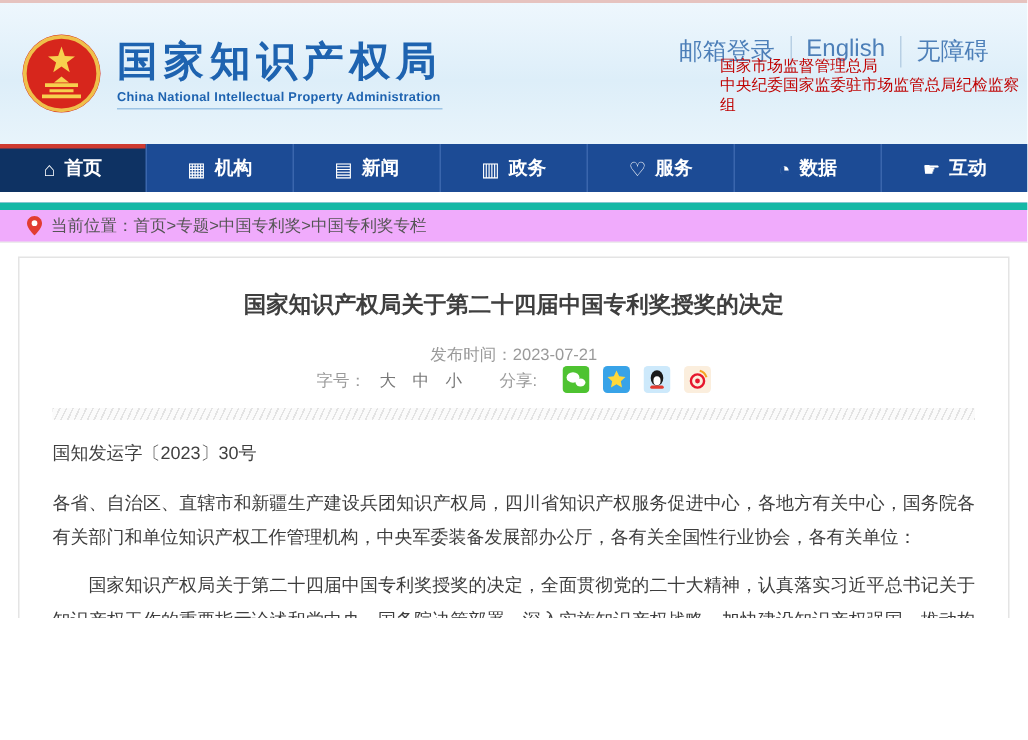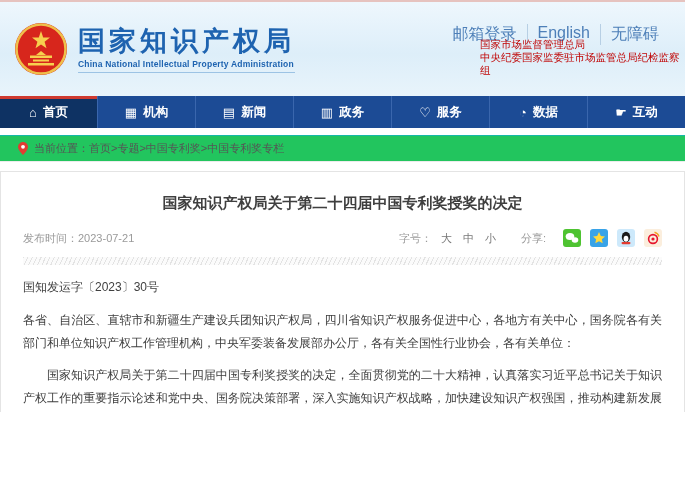--- a/index.html
+++ b/index.html
@@ -26,27 +26,27 @@
 
   
   .nav { display:flex; height:32px; background:#1c4b95; }
   .nav-item { flex:1; display:flex; align-items:center; justify-content:center; color:#fff; font-size:12.5px; font-weight:bold; cursor:pointer; border-right:1px solid #3a66ad; position:relative; }
   .nav-item:last-child { border-right:none; }
   .nav-item .glyph { font-size:13px; font-weight:normal; margin-right:6px; }
   .nav-item.active { background:#0e3263; }
   .nav-item.active::before { content:""; position:absolute; top:0; left:0; right:0; height:3px; background:#cf3a30; }
 
   
-  .crumb-bar { margin-top:7px; height:27px; border-top:1px solid #14b8a6; border-bottom:1px solid #ececec; display:flex; align-items:center; padding-left:18px; font-size:11px; color:#555; background:#22c55e; }
+  .crumb-bar { margin-top:7px; height:27px; border-top:5px solid #14b8a6; border-bottom:1px solid #ececec; display:flex; align-items:center; padding-left:18px; font-size:11px; color:#555; background:#f0abfc; }
   .pin { margin-right:6px; }
 
   
-  .article { margin:9px 0 0; border:1px solid #e4e4e4; background:#fff; padding:22px 22px 16px; }
+  .article { margin:9px 12px 0; border:1px solid #e4e4e4; background:#fff; padding:22px 22px 16px; }
   .art-title { text-align:center; font-size:15px; font-weight:bold; color:#3f3f3f; }
-  .meta { display:flex; justify-content:space-between; align-items:center; margin-top:16px; font-size:11px; color:#9a9a9a; }
+  .meta { display:flex; justify-content:space-between; align-items:center; margin-top:16px; font-size:11px; color:#9a9a9a;flex-direction:column; }
   .meta-right { display:flex; align-items:center; }
   .fsize { color:#777; margin-right:11px; cursor:pointer; }
   .share-label { margin-left:14px; margin-right:8px; }
   .share-ic { width:18px; height:18px; margin-left:9px; cursor:pointer; display:inline-block; }
   .hatch { margin-top:10px; height:8px; background:repeating-linear-gradient(115deg,#e3e3e3 0 1px,#fbfbfb 1px 4px); }
   .doc-no { text-align:left; font-size:12px; color:#404040; margin-top:14px; }
   .para { font-size:12px; color:#3d3d3d; line-height:23px; text-align:justify; margin-top:13px; }
   .para.indent { text-indent:2em; margin-top:9px; }
 
   

